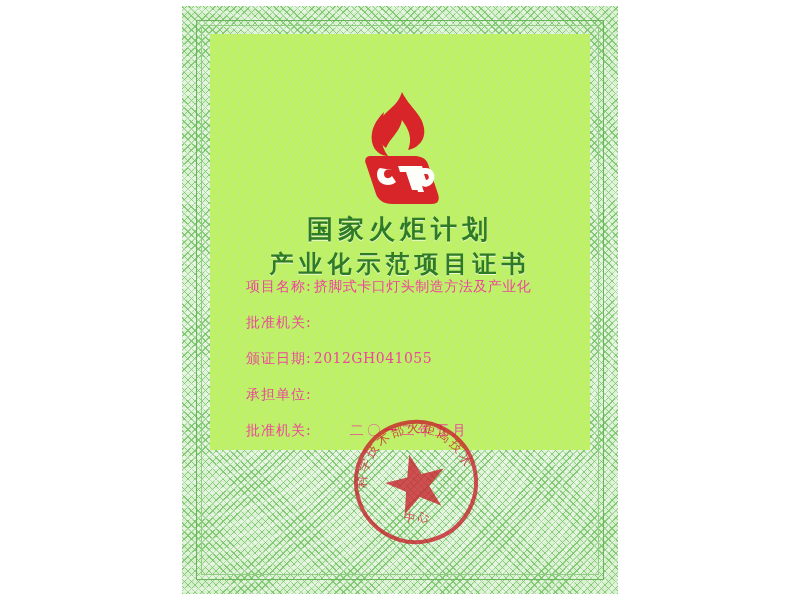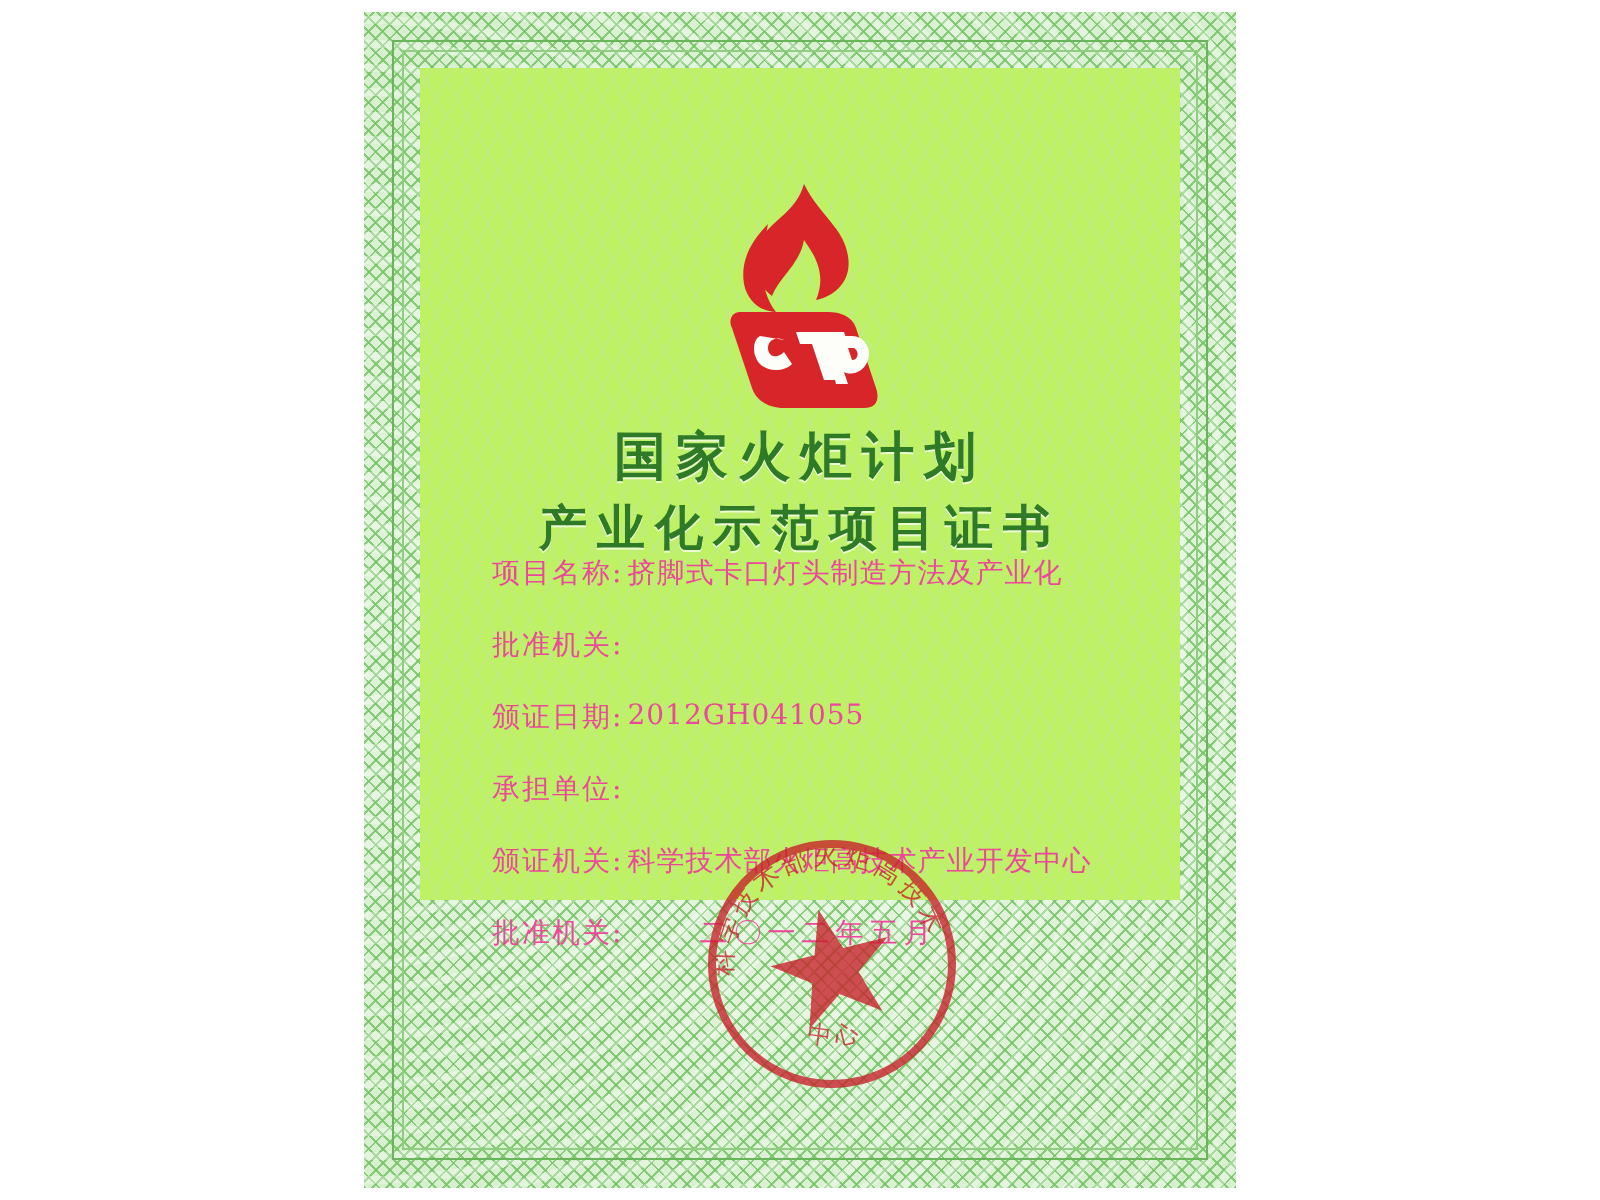--- a/index.html
+++ b/index.html
@@ -205,24 +205,20 @@
 
     <div class="cert-field-row">
       <span class="cert-field-label">颁证日期:</span>
       <span class="cert-field-value">2012GH041055</span>
     </div>
 
     <div class="cert-field-row">
       <span class="cert-field-label">承担单位:</span>
     </div>
 
-    <div class="cert-field-row">
-      <span class="cert-field-label">颁证机关:</span>
-      <span class="cert-field-value">科学技术部火炬高技术产业开发中心</span>
-    </div>
 
     <div class="cert-field-row spaced-value">
       <span class="cert-field-label">批准机关:</span>
       <span class="cert-field-value">二〇一二年五月</span>
     </div>
   </div>
 
   <div class="cert-seal">
     <svg viewBox="0 0 128 128" width="128" height="128" aria-hidden="true">
       <defs>

